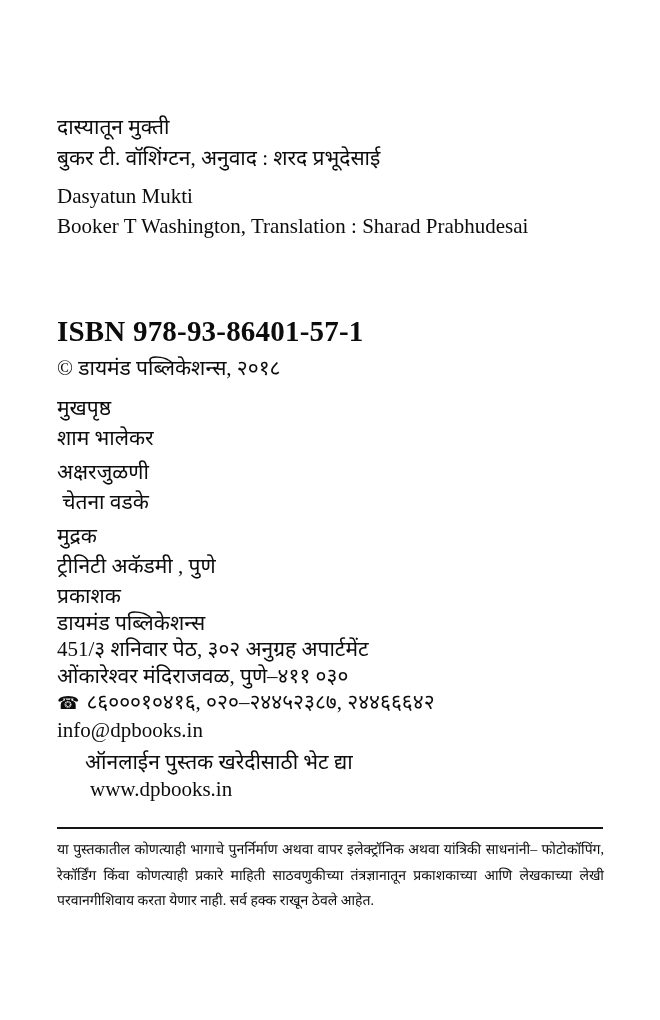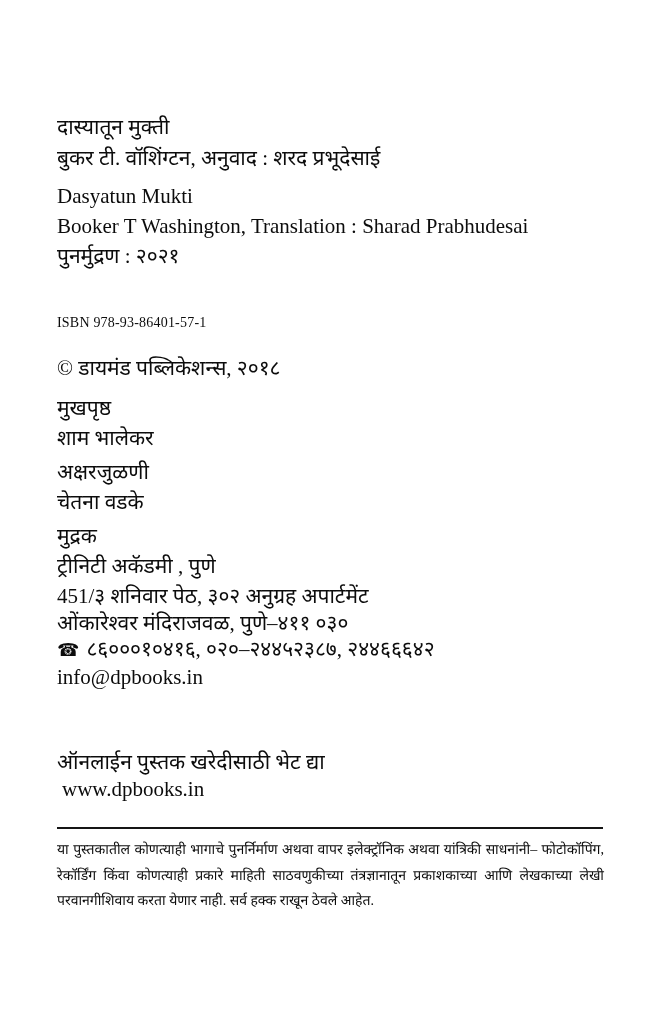--- a/index.html
+++ b/index.html
@@ -12,36 +12,36 @@
     overflow: hidden;
     font-family: "Liberation Serif", "DejaVu Serif", serif;
     font-size: 21px;
   }
   .abs { position: absolute; left: 57px; }
   .line { white-space: pre; }
 
   .block-title-mr   { top: 112px; line-height: 31px; }
   .block-title-en   { top: 181px; line-height: 30px; }
   .block-edition    { top: 242px; line-height: 28px; }
-  .block-isbn       { top: 315px; font-size: 14px; letter-spacing: 0.2px; }
+  .block-isbn       { top: 315px; font-size: 29px; letter-spacing: 0.2px; font-weight: bold; }
   .block-copyright  { top: 353px; }
 
   .credit           { line-height: 30px; }
   .credit-cover     { top: 393px; }
-  .credit-typeset   { top: 457px; }
+  .credit-typeset   { top: 457px; text-align: right; }
   .credit-printer   { top: 521px; }
 
   .block-publisher  { top: 583px; line-height: 26.5px; }
   .phone-icon {
     font-family: "DejaVu Sans", sans-serif;
     font-size: 18px;
     margin-right: 7px;
   }
 
-  .block-online     { top: 749px; line-height: 27px; }
+  .block-online     { top: 749px; line-height: 27px; margin-left: 28px; }
   .website-line     { padding-left: 5px; }
 
   .rule {
     position: absolute;
     left: 57px; top: 827px;
     width: 546px; height: 2px;
     background: #151515;
   }
   .block-notice {
     top: 837px;
@@ -58,21 +58,20 @@
   <div class="line">दास्यातून मुक्ती</div>
   <div class="line">बुकर टी. वॉशिंग्टन, अनुवाद : शरद प्रभूदेसाई</div>
 </div>
 
 <div class="abs block-title-en">
   <div class="line">Dasyatun Mukti</div>
   <div class="line">Booker T Washington, Translation : Sharad Prabhudesai</div>
 </div>
 
 <div class="abs block-edition">
-  <div class="line">पुनर्मुद्रण : २०२१</div>
 </div>
 
 <div class="abs block-isbn line">ISBN 978-93-86401-57-1</div>
 
 <div class="abs block-copyright line">© डायमंड पब्लिकेशन्स, २०१८</div>
 
 <div class="abs credit credit-cover">
   <div class="line">मुखपृष्ठ</div>
   <div class="line">शाम भालेकर</div>
 </div>
@@ -81,20 +80,22 @@
   <div class="line">अक्षरजुळणी</div>
   <div class="line">चेतना वडके</div>
 </div>
 
 <div class="abs credit credit-printer">
   <div class="line">मुद्रक</div>
   <div class="line">ट्रीनिटी अकॅडमी , पुणे</div>
 </div>
 
 <div class="abs block-publisher">
+  <div class="line">प्रकाशक</div>
+  <div class="line">डायमंड पब्लिकेशन्स</div>
   <div class="line">451/३ शनिवार पेठ, ३०२ अनुग्रह अपार्टमेंट</div>
   <div class="line">ओंकारेश्वर मंदिराजवळ, पुणे–४११ ०३०</div>
   <div class="line"><span class="phone-icon">☎</span><span>८६०००१०४१६, ०२०–२४४५२३८७, २४४६६६४२</span></div>
   <div class="line">info@dpbooks.in</div>
 </div>
 
 <div class="abs block-online">
   <div class="line">ऑनलाईन पुस्तक खरेदीसाठी भेट द्या</div>
   <div class="line website-line">www.dpbooks.in</div>
 </div>

